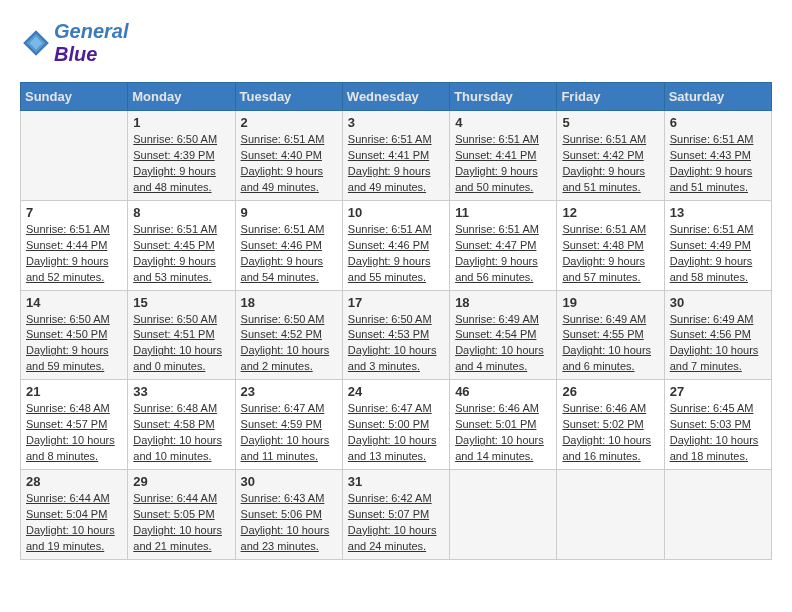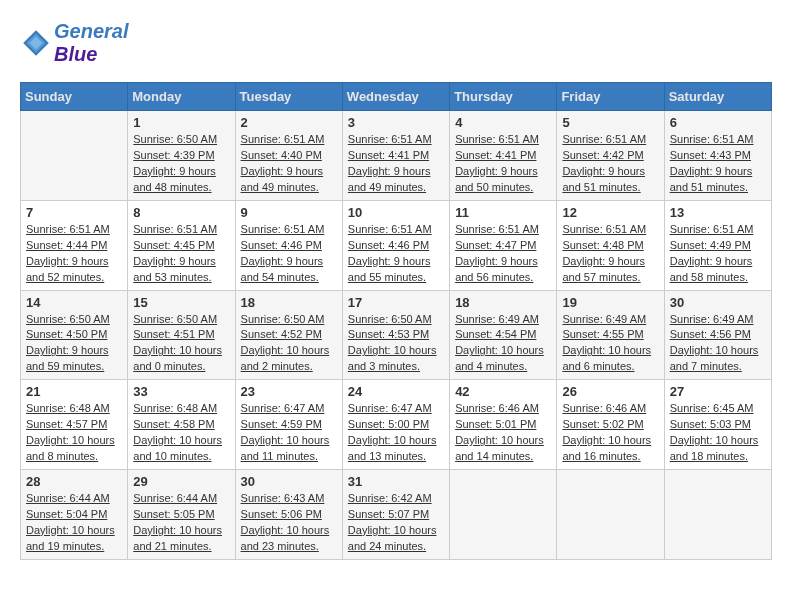--- a/index.html
+++ b/index.html
@@ -213,21 +213,21 @@
         </td>
         <td>
           <span class="day-num">23</span>
           <div class="day-info">Sunrise: 6:47 AM<br>Sunset: 4:59 PM<br>Daylight: 10 hours and 11 minutes.</div>
         </td>
         <td>
           <span class="day-num">24</span>
           <div class="day-info">Sunrise: 6:47 AM<br>Sunset: 5:00 PM<br>Daylight: 10 hours and 13 minutes.</div>
         </td>
         <td>
-          <span class="day-num">42</span>
+          <span class="day-num">46</span>
           <div class="day-info">Sunrise: 6:46 AM<br>Sunset: 5:01 PM<br>Daylight: 10 hours and 14 minutes.</div>
         </td>
         <td>
           <span class="day-num">26</span>
           <div class="day-info">Sunrise: 6:46 AM<br>Sunset: 5:02 PM<br>Daylight: 10 hours and 16 minutes.</div>
         </td>
         <td>
           <span class="day-num">27</span>
           <div class="day-info">Sunrise: 6:45 AM<br>Sunset: 5:03 PM<br>Daylight: 10 hours and 18 minutes.</div>
         </td>

